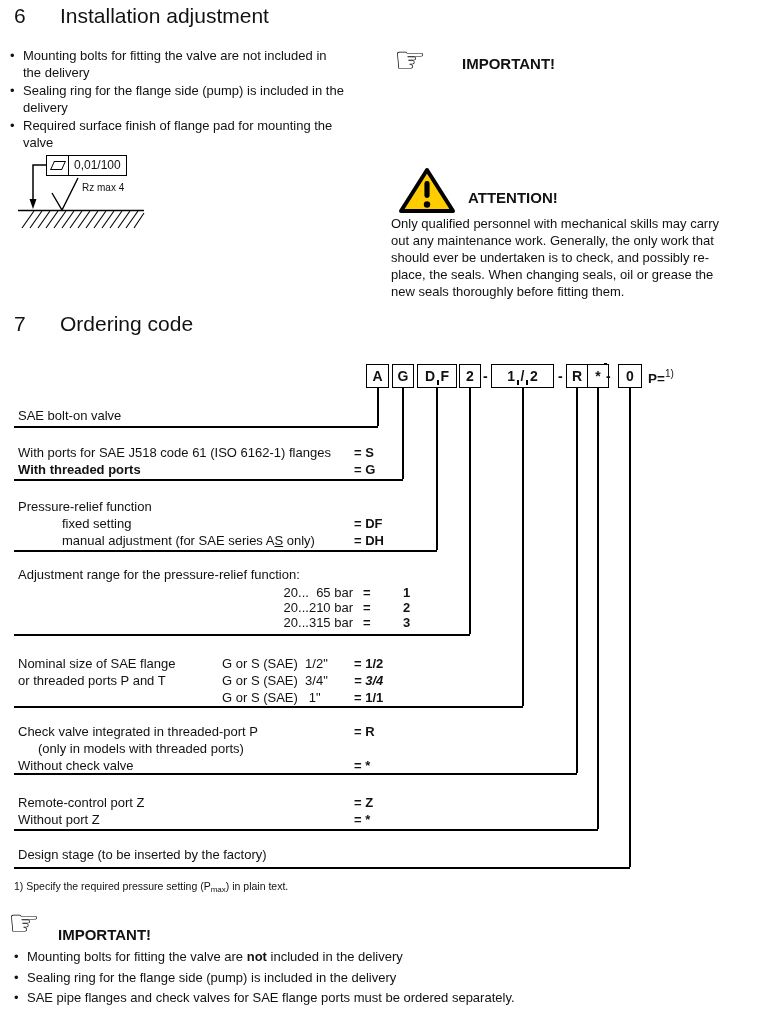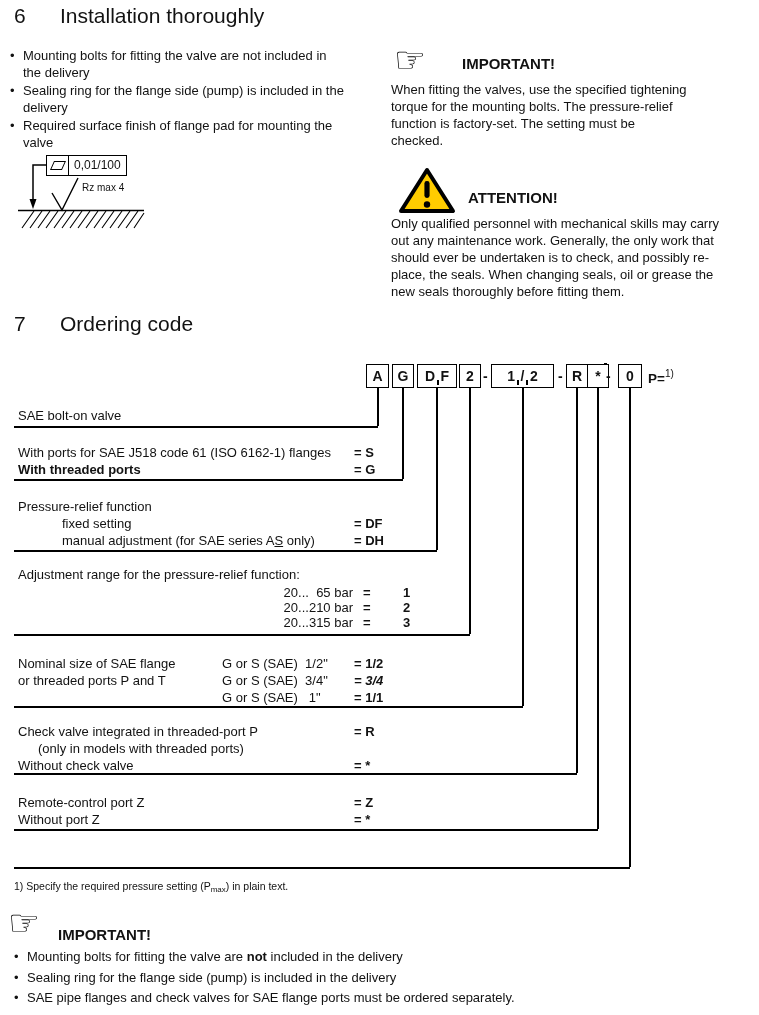--- a/index.html
+++ b/index.html
@@ -34,21 +34,21 @@
   .fnsub{font-size:8px;vertical-align:-2px;}
   .supref{font-size:10px;vertical-align:6px;font-weight:normal;}
   .ulined{text-decoration:underline;}
 </style>
 </head>
 <body>
 
 <div class="page">
 
   <div class="abs h1num" style="left:14px;top:4px;">6</div>
-  <div class="abs h1title" style="left:60px;top:4px;">Installation thoroughly</div>
+  <div class="abs h1title" style="left:60px;top:4px;">Installation adjustment</div>
 
   <div class="abs bullet" style="left:10px;top:47px;width:375px;">
     <span class="bmark">•</span>
     <span class="t13 pre">Mounting bolts for fitting the valve are not included in
 the delivery</span>
   </div>
   <div class="abs bullet" style="left:10px;top:82px;width:375px;">
     <span class="bmark">•</span>
     <span class="t13 pre">Sealing ring for the flange side (pump) is included in the
 delivery</span>
@@ -69,24 +69,20 @@
     <polyline points="32,15 19,15 19,52" fill="none" stroke="#000" stroke-width="1.5"></polyline>
     <polygon points="15.5,49 22.5,49 19,59" fill="#000"></polygon>
     <line x1="4" y1="60.5" x2="130" y2="60.5" stroke="#000" stroke-width="1.6"></line>
     <path d="M20 61 L8 78 M28 61 L16 78 M36 61 L24 78 M44 61 L32 78 M52 61 L40 78 M60 61 L48 78 M68 61 L56 78 M76 61 L64 78 M84 61 L72 78 M92 61 L80 78 M100 61 L88 78 M108 61 L96 78 M116 61 L104 78 M124 61 L112 78 M130 63 L120 78" stroke="#000" stroke-width="1.1" fill="none"></path>
     <polyline points="38,43 48,60 64,28" fill="none" stroke="#000" stroke-width="1.4"></polyline>
   </svg>
   <div class="abs" style="left:82px;top:182px;font-size:10px;">Rz max 4</div>
 
   <div class="abs handglyph" style="left:394px;top:42px;">☞</div>
   <div class="abs calloutH" style="left:462px;top:55px;">IMPORTANT!</div>
-  <div class="abs t13 pre" style="left:391px;top:81px;width:366px;">When fitting the valves, use the specified tightening
-torque for the mounting bolts. The pressure-relief
-function is factory-set. The setting must be
-checked.</div>
 
   <svg class="abs" style="left:398px;top:167px;" width="58" height="48" viewBox="0 0 58 48">
     <polygon points="29,3 55,44 3,44" stroke="#000" stroke-width="4" stroke-linejoin="round" fill="#ffcc00"></polygon>
     <rect x="26.4" y="14" width="5.2" height="17" rx="2.4" fill="#000"></rect>
     <circle cx="29" cy="37.5" r="3.2" fill="#000"></circle>
   </svg>
   <div class="abs calloutH" style="left:468px;top:189px;">ATTENTION!</div>
   <div class="abs t13 pre" style="left:391px;top:215px;width:370px;">Only qualified personnel with mechanical skills may carry
 out any maintenance work. Generally, the only work that
 should ever be undertaken is to check, and possibly re-
@@ -191,20 +187,21 @@
   <div class="abs val" style="left:354px;top:724px;">= R</div>
   <div class="abs lbl" style="left:38px;top:741px;">(only in models with threaded ports)</div>
   <div class="abs lbl" style="left:18px;top:758px;">Without check valve</div>
   <div class="abs val" style="left:354px;top:758px;">= *</div>
 
   <div class="abs lbl" style="left:18px;top:795px;">Remote-control port Z</div>
   <div class="abs val" style="left:354px;top:795px;">= Z</div>
   <div class="abs lbl" style="left:18px;top:812px;">Without port Z</div>
   <div class="abs val" style="left:354px;top:812px;">= *</div>
 
+  <div class="abs lbl" style="left:18px;top:847px;">Design stage  (to be inserted by the factory)</div>
 
   <div class="abs fnote" style="left:14px;top:880px;">
     <span>1) Specify the required pressure setting (P</span><span class="fnsub">max</span><span>) in plain text.</span>
   </div>
 
   <div class="abs handglyph" style="left:8px;top:905px;">☞</div>
   <div class="abs calloutH" style="left:58px;top:926px;">IMPORTANT!</div>
 
   <div class="abs bullet" style="left:14px;top:948px;width:700px;">
     <span class="bmark">•</span>

